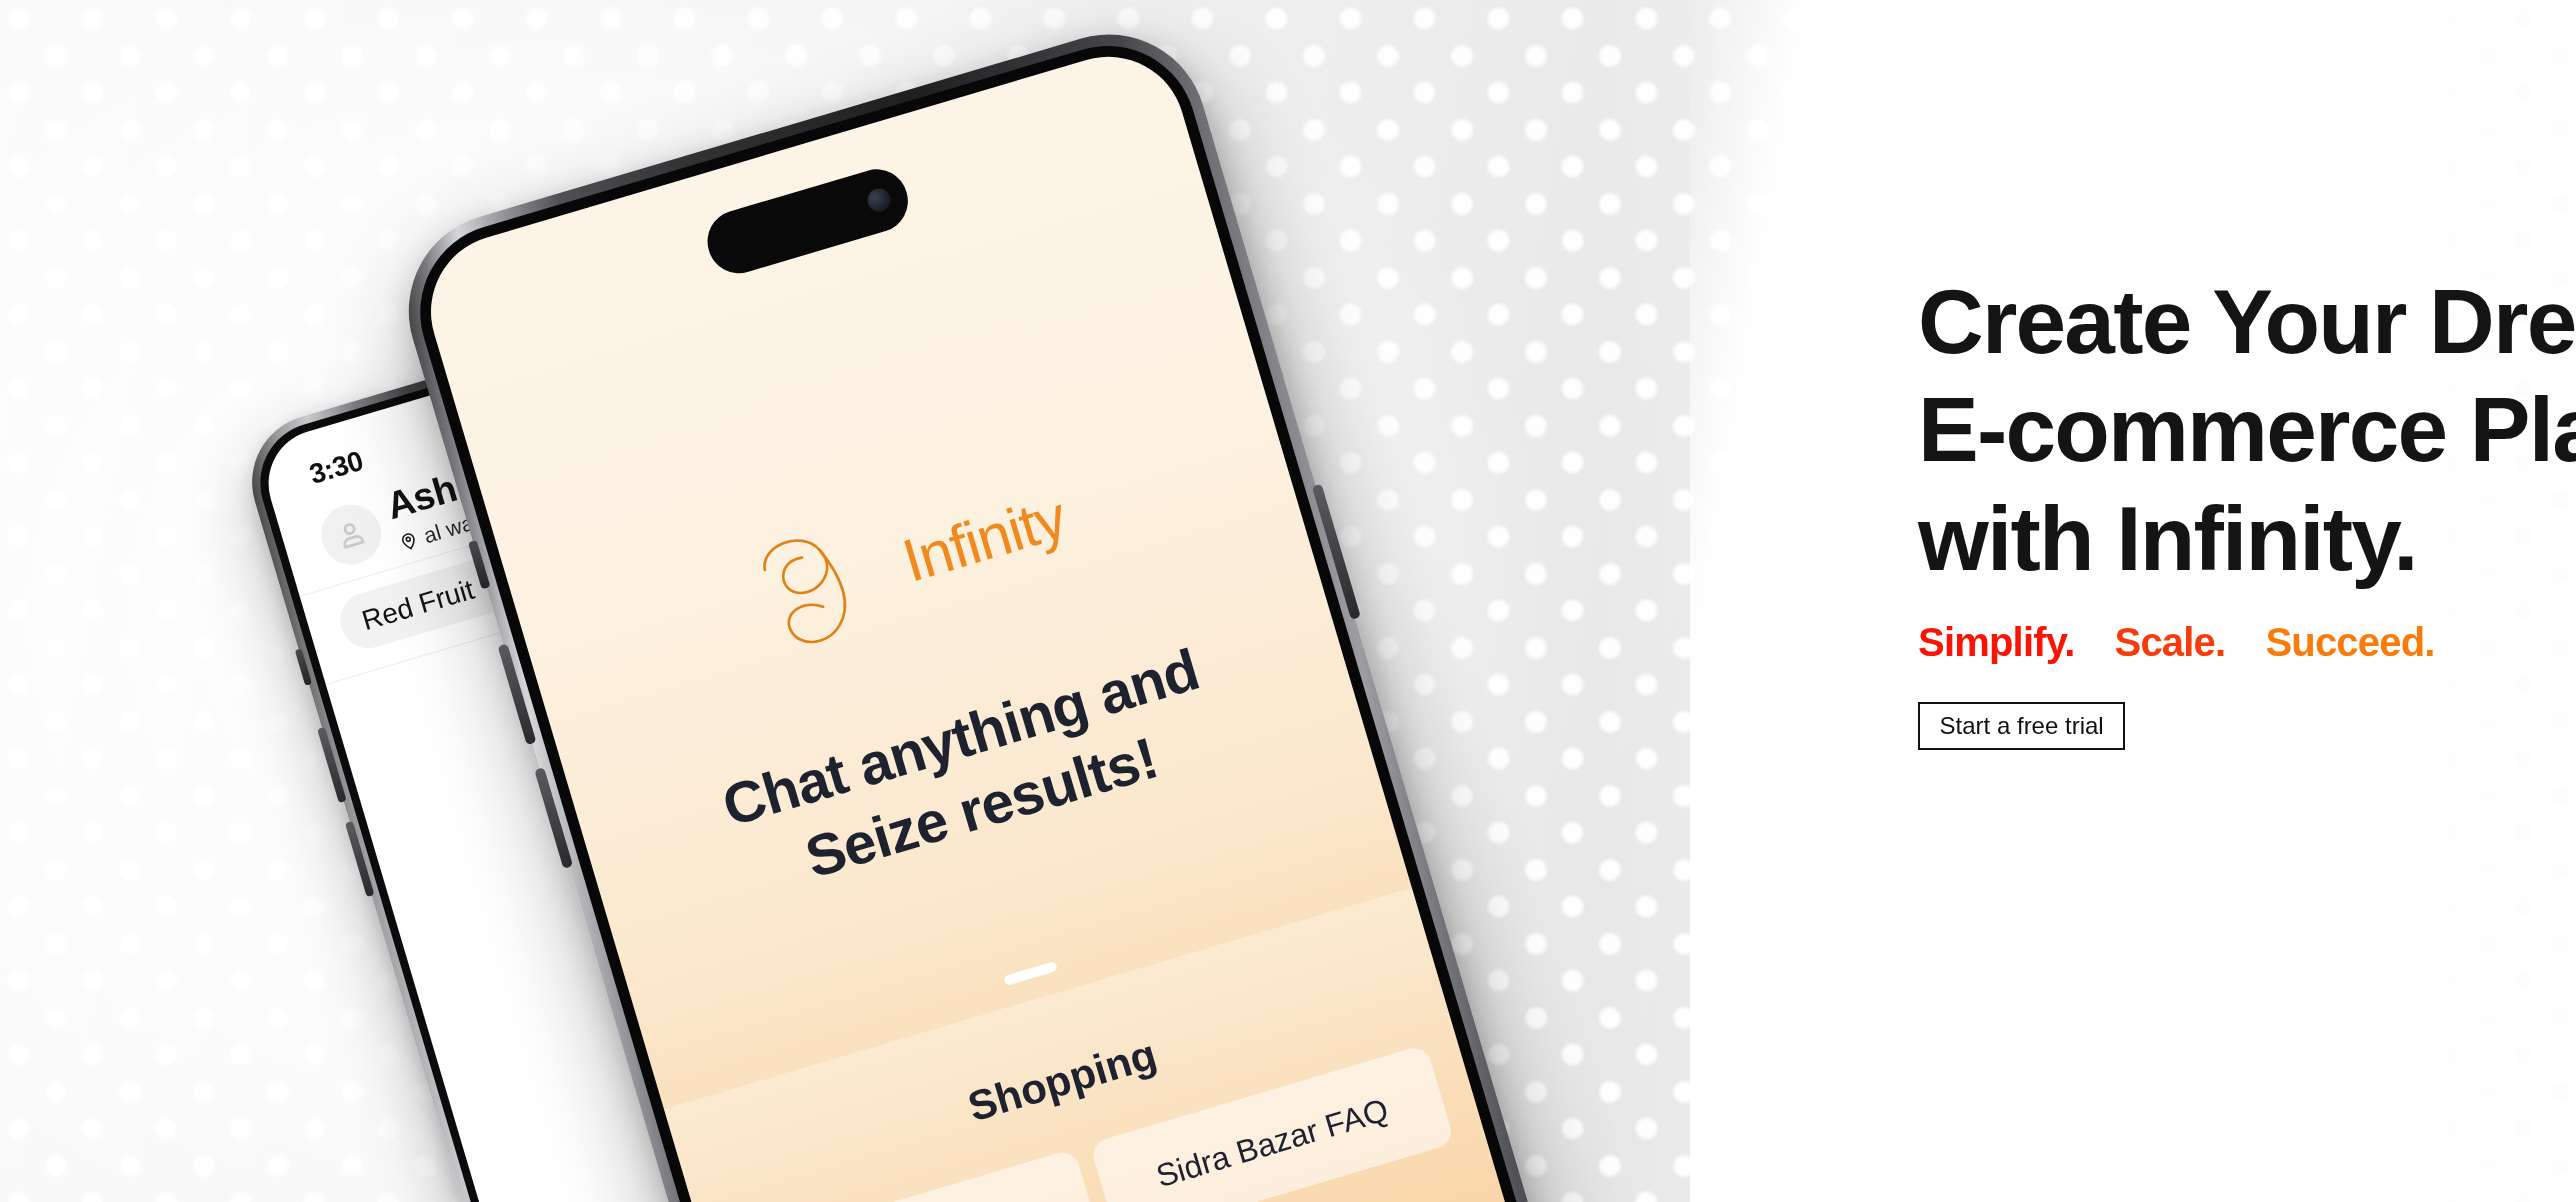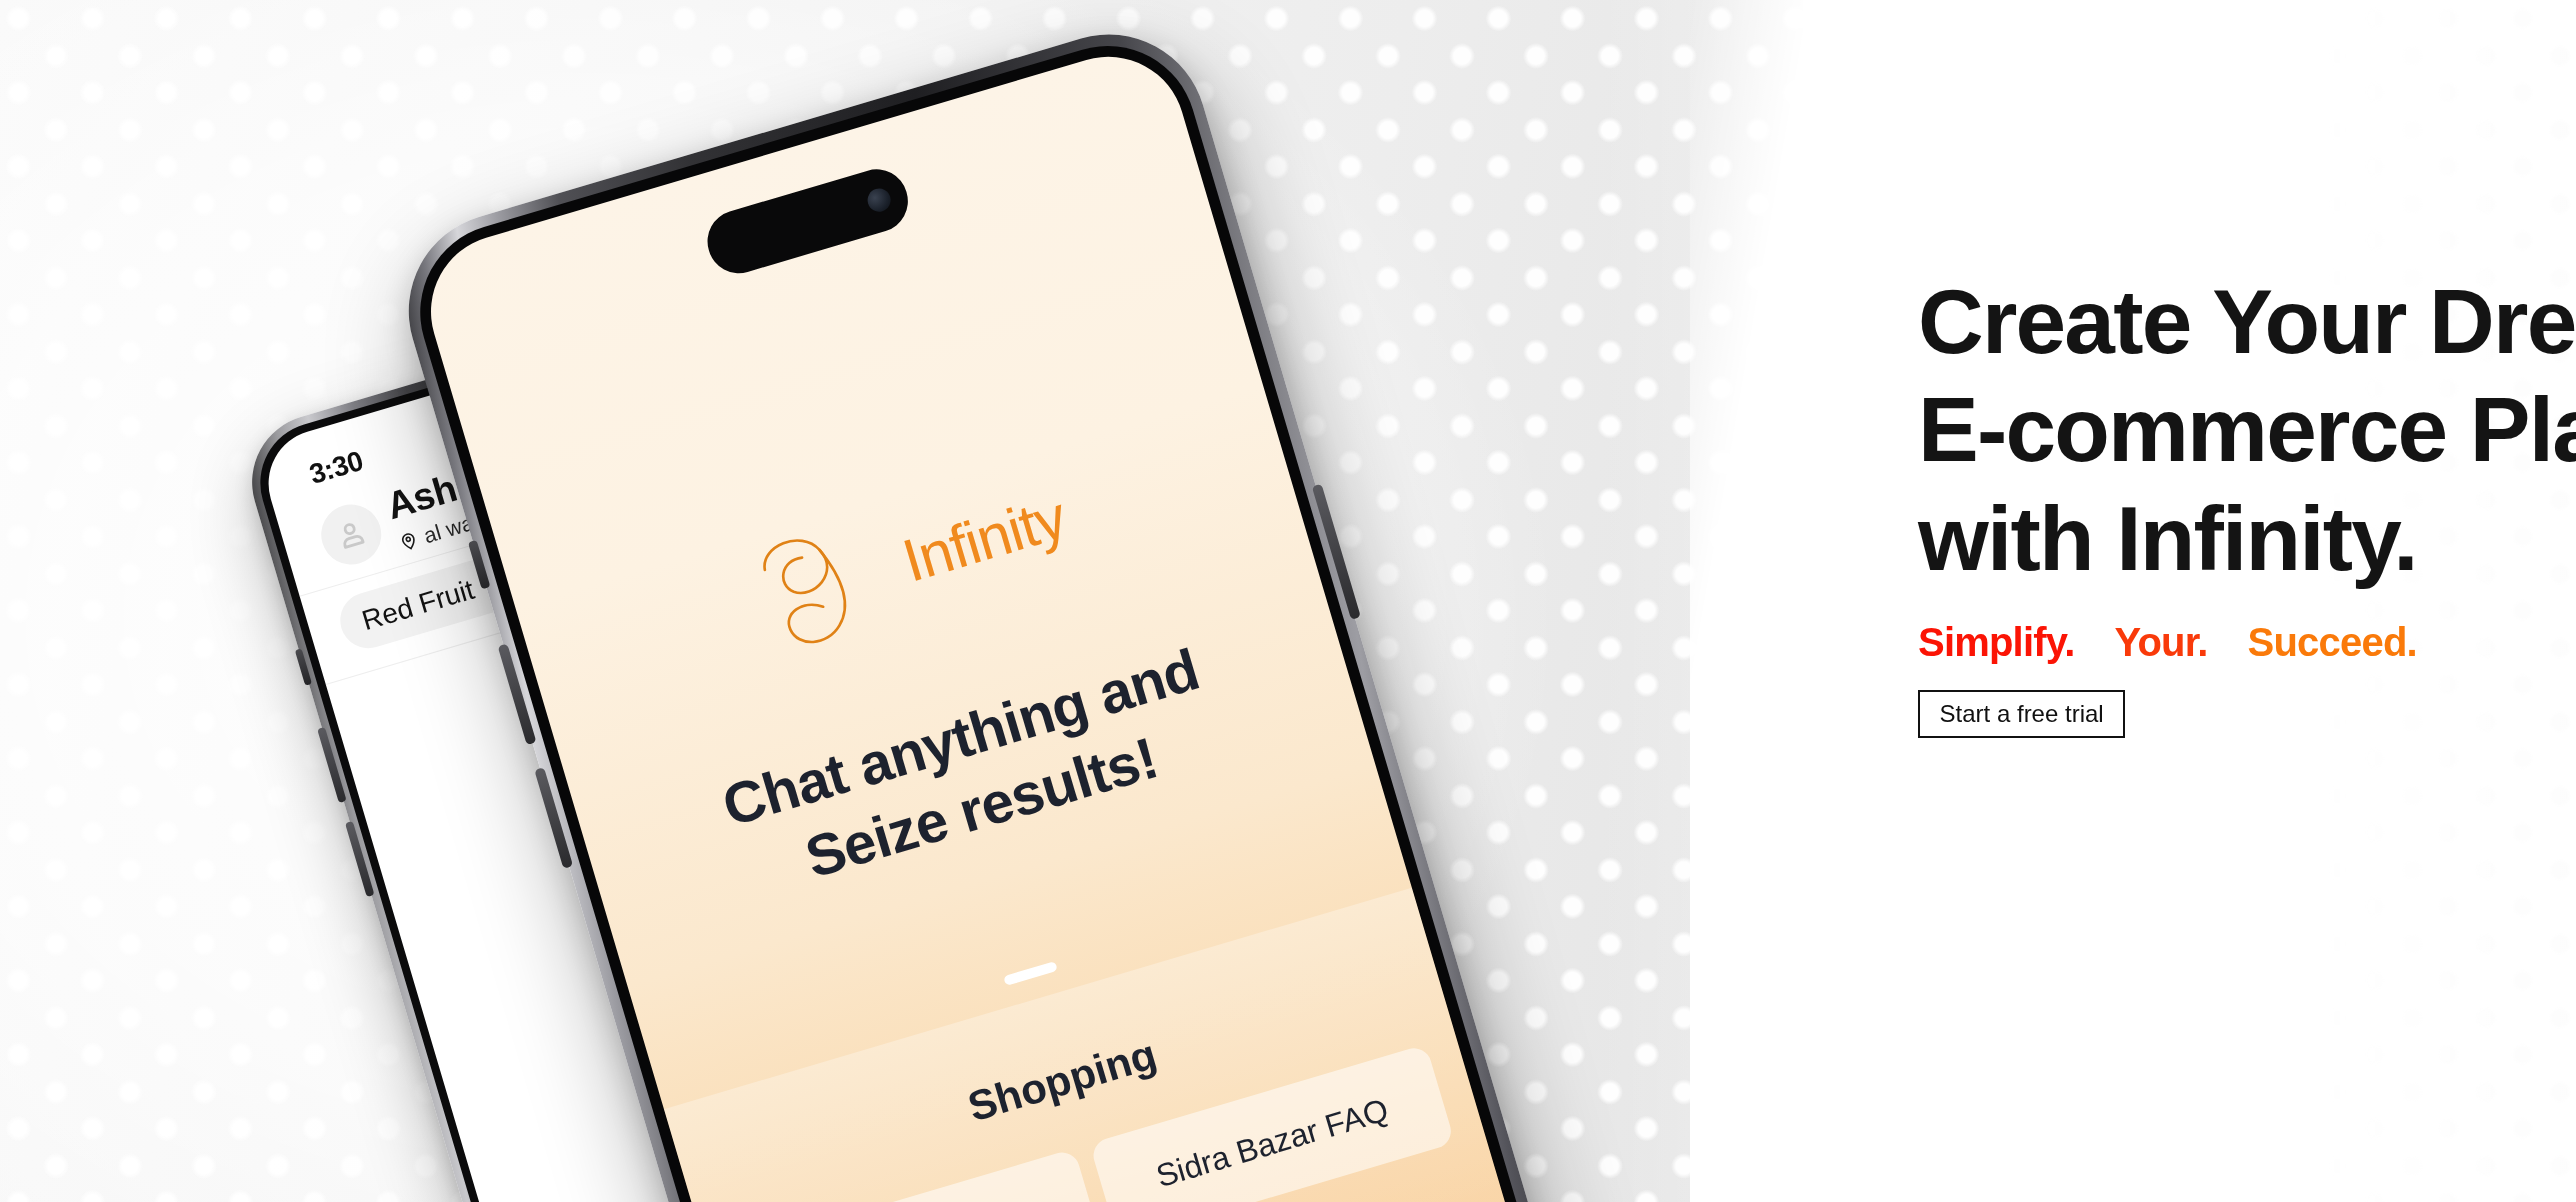--- a/index.html
+++ b/index.html
@@ -175,21 +175,21 @@
     font-size:32px; color:#1d222e; white-space:nowrap; }
 
   
   .copy { position:absolute; left:1918px; top:268px; width:1649px; z-index:10; }
   .headline { font-size:91px; font-weight:800; color:#141414; line-height:1.19; letter-spacing:-1.8px; }
   .subline { margin-top:29px; display:flex; align-items:baseline; }
   .sub-word { font-size:40px; font-weight:800; letter-spacing:-0.8px; line-height:1; }
   .sub-gap-1 { width:40px; }
   .sub-gap-2 { width:40px; }
   .cta {
-    margin-top:28px; display:inline-block;
+    margin-top:40px; display:inline-block;
     border:2.6px solid #111111; background:#ffffff;
     padding:0 19.6px; height:48px; line-height:44px;
     font-size:24px; color:#111111; border-radius:0;
     min-width:201px;
   }
 </style>
 </head>
 <body>
 
 <div id="stage">
@@ -379,21 +379,21 @@
 
     <h1 class="headline" style="color: rgb(20, 20, 20);">
       <div>Create Your Dream</div>
       <div>E-commerce Platform</div>
       <div>with Infinity.</div>
     </h1>
 
     <div class="subline">
       <span class="sub-word" id="w0" style="color: rgb(251, 20, 5);">Simplify.</span>
       <span class="sub-gap-1"></span>
-      <span class="sub-word" id="w1" style="color: rgb(249, 58, 10);">Your.</span>
+      <span class="sub-word" id="w1" style="color: rgb(249, 58, 10);">Scale.</span>
       <span class="sub-gap-2"></span>
       <span class="sub-word" id="w2" style="color: rgb(250, 122, 10);">Succeed.</span>
     </div>
 
     <div class="cta" style="border-color: rgb(17, 17, 17);">Start a free trial</div>
   </div>
 
 </div>
 
 

